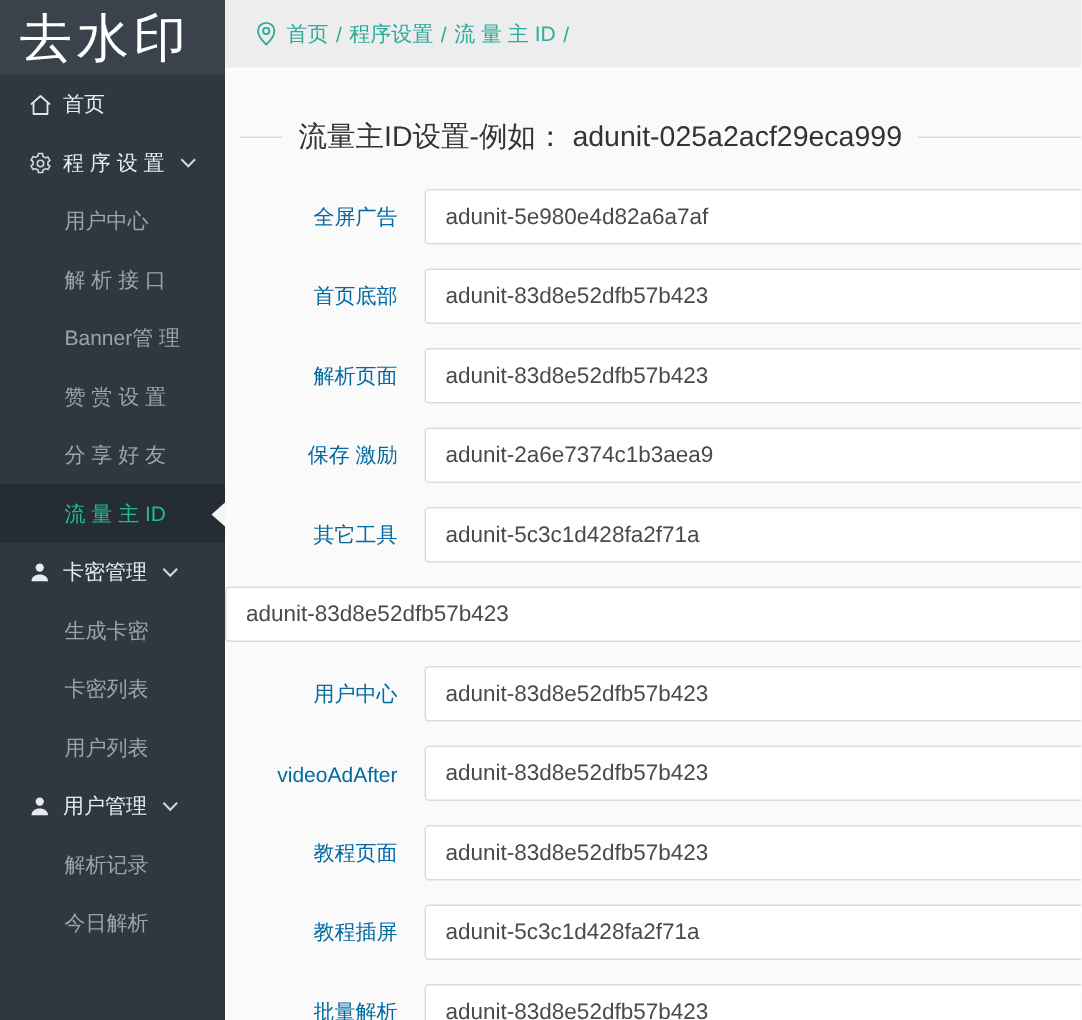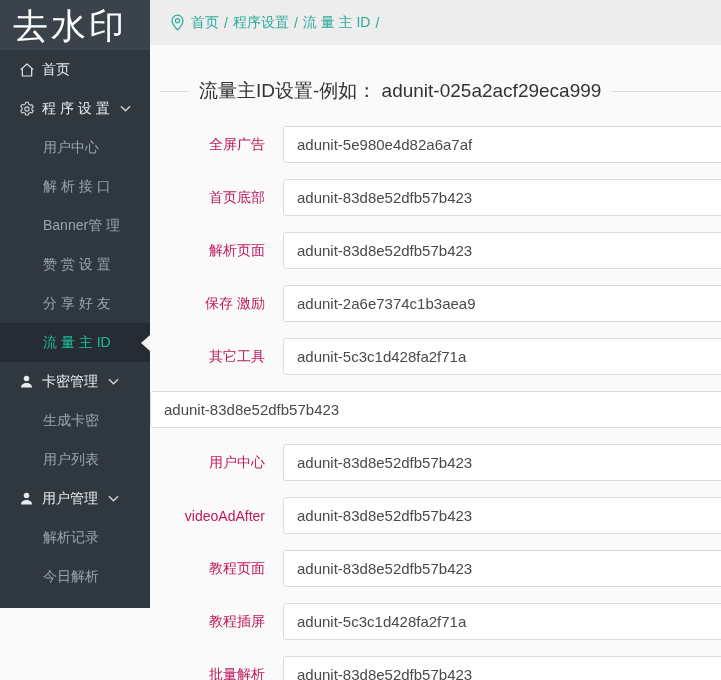--- a/index.html
+++ b/index.html
@@ -1,21 +1,21 @@
 <!DOCTYPE html>
 <html><head>
 <meta charset="utf-8">
 <style>
   * { margin:0; padding:0; box-sizing:border-box; }
   html,body { width:721px; height:680px; overflow:hidden; }
   body { font-family:"Liberation Sans","DejaVu Sans",sans-serif; background:#fafafa; }
   .app { display:flex; width:721px; height:680px; }
 
   
-  .sidebar { flex:0 0 150px; width:150px; background:#30383f; height:608px; overflow:hidden; }
+  .sidebar { flex:0 0 150px; width:150px; background:#30383f; height:680px; overflow:hidden; }
   .logo { height:50px; background:#3a424b; color:#ffffff; font-size:35px; font-weight:500;
           letter-spacing:3px; line-height:52px; padding-left:13px; white-space:nowrap; }
   .menu-item { position:relative; height:39px; display:flex; align-items:center;
                padding-left:18px; font-size:14px; cursor:pointer; white-space:nowrap; }
   .menu-item.top { color:#e6ebf0; }
   .mi-icon { width:17px; height:17px; margin-right:7px; display:flex; align-items:center; justify-content:center; flex:0 0 17px; }
   .chev { margin-left:10px; display:flex; align-items:center; }
   .menu-item.sub { padding-left:43px; color:#9aa4af; }
   .menu-item.sub.active { background:#262c33; color:#1fbc9c; }
   .active-arrow { position:absolute; right:0; top:50%; transform:translateY(-50%);
@@ -32,21 +32,21 @@
 
   .section-title { display:flex; align-items:center; margin:28px 0 0 10px; height:36px;text-align:center; }
   .st-line { border-top:1px solid #dcdcdc; height:0; }
   .st-line.left { width:28px; flex:0 0 28px; }
   .st-line.right { flex:1 1 auto; }
   .st-text { padding:0 11px; font-size:19px; color:#333; white-space:nowrap; }
 
   .form { margin-top:17px; width:1000px; }
   .form-row { display:flex; align-items:center; height:37px; margin-bottom:16px; }
   .form-label { flex:0 0 133px; width:133px; padding-right:18px; text-align:right;
-                font-size:14px; color:#be185d; white-space:nowrap; }
+                font-size:14px; color:#0369a1; white-space:nowrap; }
   .form-input { flex:1 1 auto; height:37px; background:#ffffff; border:1px solid #dcdcdc;
                 border-radius:3px; padding:0 13px; font-size:15px; color:#4a4a4a;
                 font-family:"Liberation Sans","DejaVu Sans",sans-serif; outline:none; }
 </style>
 </head>
 <body>
 
 <div class="app">
 
   <aside class="sidebar">
@@ -107,20 +107,23 @@
         </span>
         <span class="mi-label">卡密管理</span>
         <span class="chev">
           <svg width="11" height="7" viewBox="0 0 12 7" fill="none" stroke="#cfd6dc" stroke-width="1.5">
               <path d="M1 1 L6 6 L11 1"></path>
             </svg>
         </span>
       </div>
       <div class="menu-item sub">
           <span>生成卡密</span>
+        </div>
+      <div class="menu-item sub">
+          <span>卡密列表</span>
         </div>
 
       <div class="menu-item sub">
           <span>用户列表</span>
         </div>
       <div class="menu-item top">
         <span class="mi-icon">
           <svg width="15" height="15" viewBox="0 0 24 24">
               <circle cx="12" cy="7" r="4.4" fill="#e6ebf0"></circle>
               <path d="M3.2 21.5c0-4.7 4-7.2 8.8-7.2s8.8 2.5 8.8 7.2z" fill="#e6ebf0"></path>

